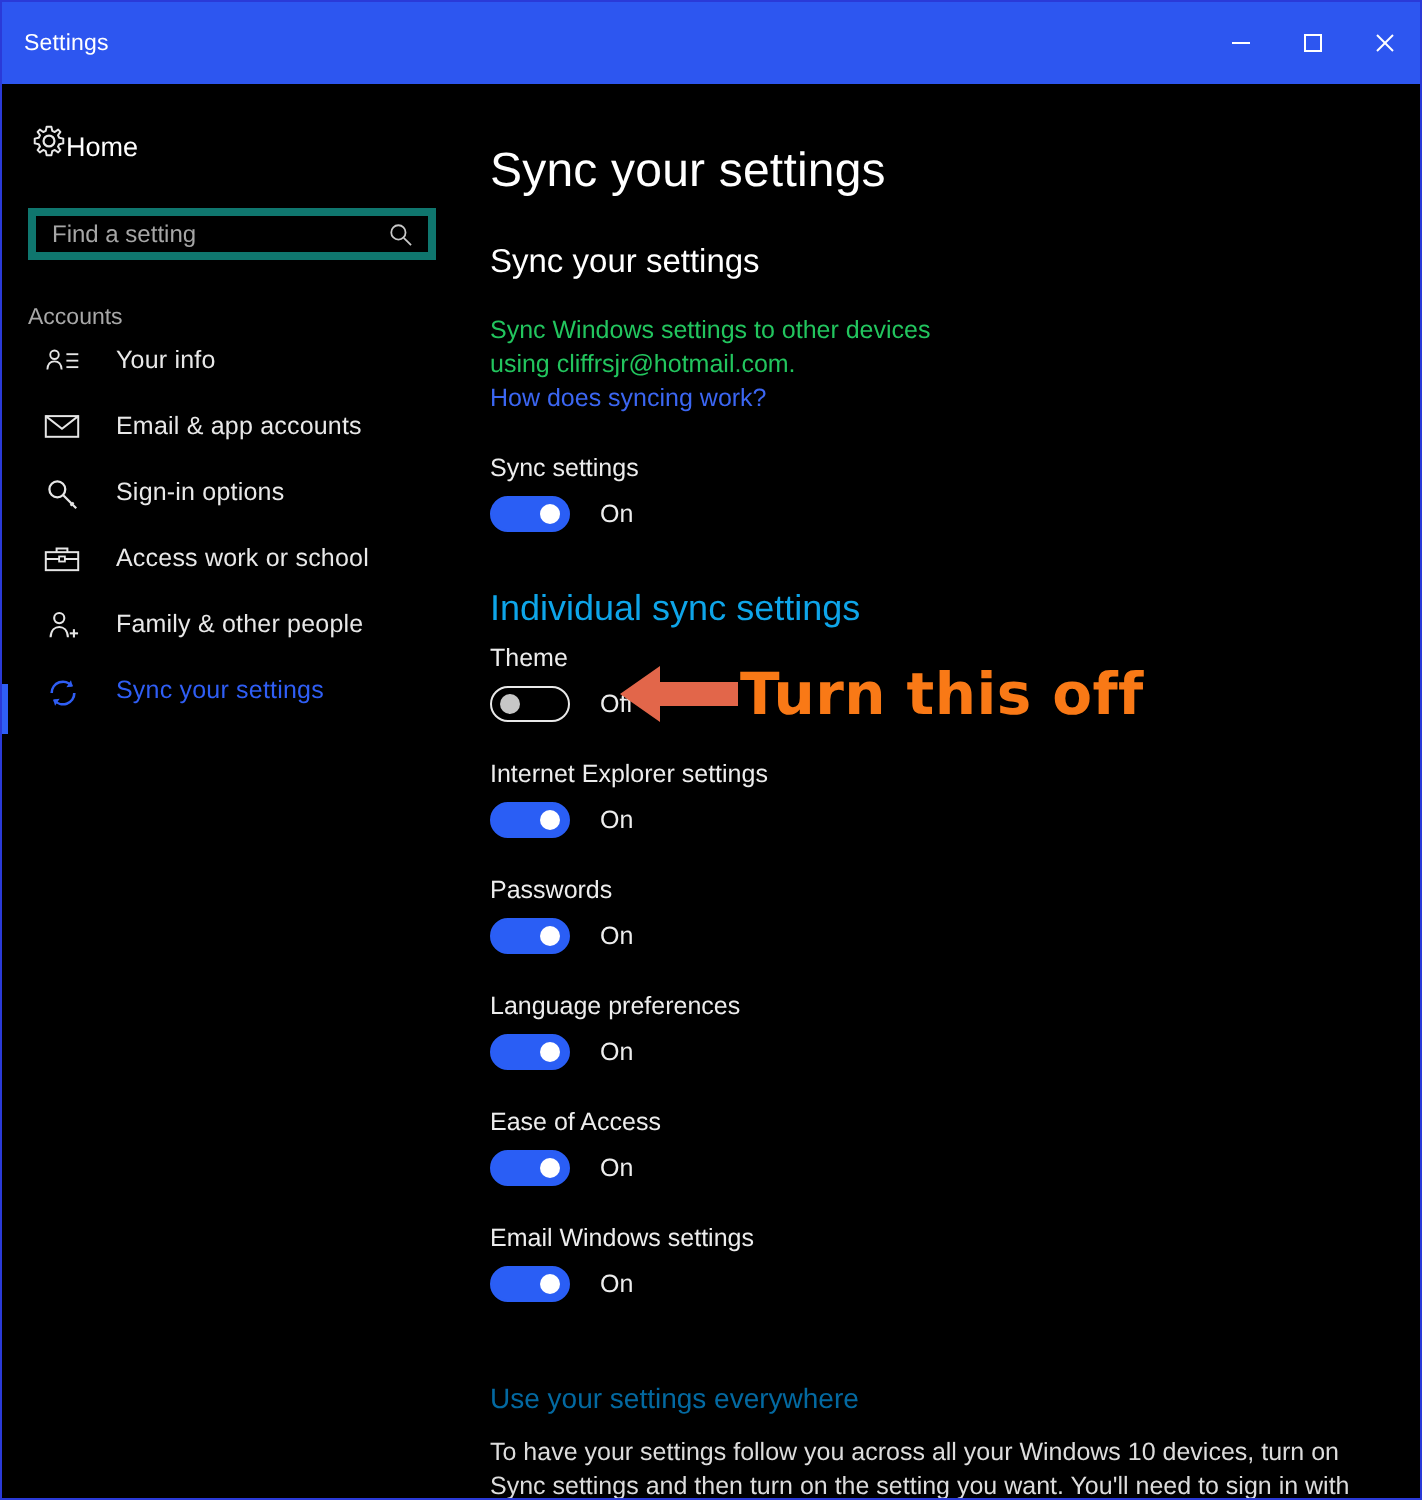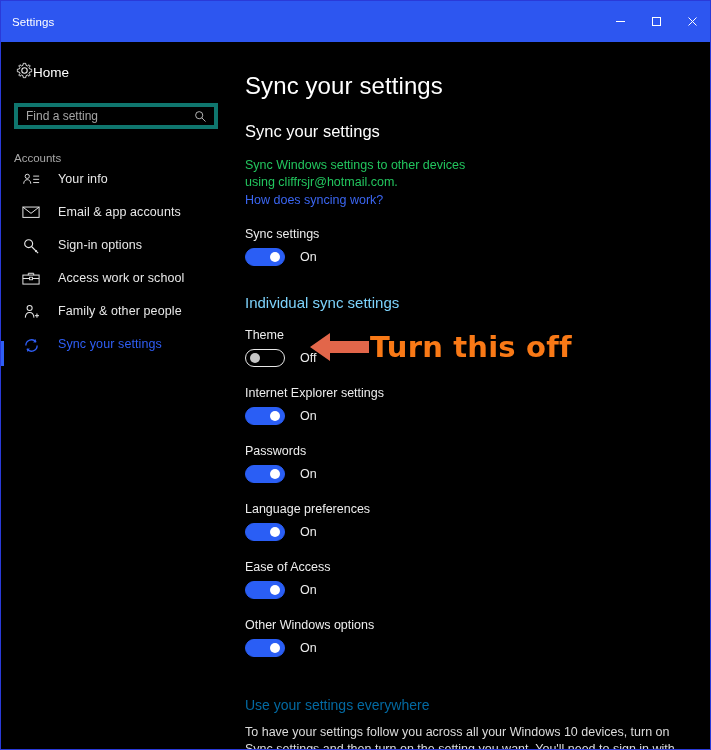--- a/index.html
+++ b/index.html
@@ -129,22 +129,22 @@
   .toggle.off { background: transparent; border: 1px solid #e8e8e8; }
   .toggle .knob {
     position: absolute; top: 50%;
     width: 10px; height: 10px; border-radius: 50%;
     transform: translateY(-50%);
   }
   .toggle.on .knob { right: 4px; background: #ffffff; }
   .toggle.off .knob { left: 4px; background: #c7c7c7; }
   .toggle-state { font-size: 12.5px; color: #ededed; }
   .group-head {
-    font-size: 15px; color: #7dd3fc; font-weight: 400;
-    margin-top: 28px; margin-bottom: 17px;
+    font-size: 18px; color: #0ea5e9; font-weight: 400;
+    margin-top: 28px; margin-bottom: 7px;
   }
   .bottom-sec { margin-top: 40px; }
   .bottom-head {
     font-size: 14px; color: #0369a1; font-weight: 400;
     margin-bottom: 11px;
   }
   .bottom-desc {
     font-size: 12.5px; color: #dcdcdc; line-height: 1.38;
     max-width: 440px; margin-bottom: 12px;
   }
@@ -355,21 +355,21 @@
         <div class="setting-name">Ease of Access</div>
         <div class="toggle-row">
           <div class="toggle on">
               <span class="knob"></span>
             </div>
           <span class="toggle-state">On</span>
         </div>
       </div>
 
       <div class="setting-block">
-        <div class="setting-name">Other Windows options</div>
+        <div class="setting-name">Email Windows settings</div>
         <div class="toggle-row">
           <div class="toggle on">
               <span class="knob"></span>
             </div>
           <span class="toggle-state">On</span>
         </div>
       </div>
 
       <div class="bottom-sec">
         <div class="bottom-head">Use your settings everywhere</div>

